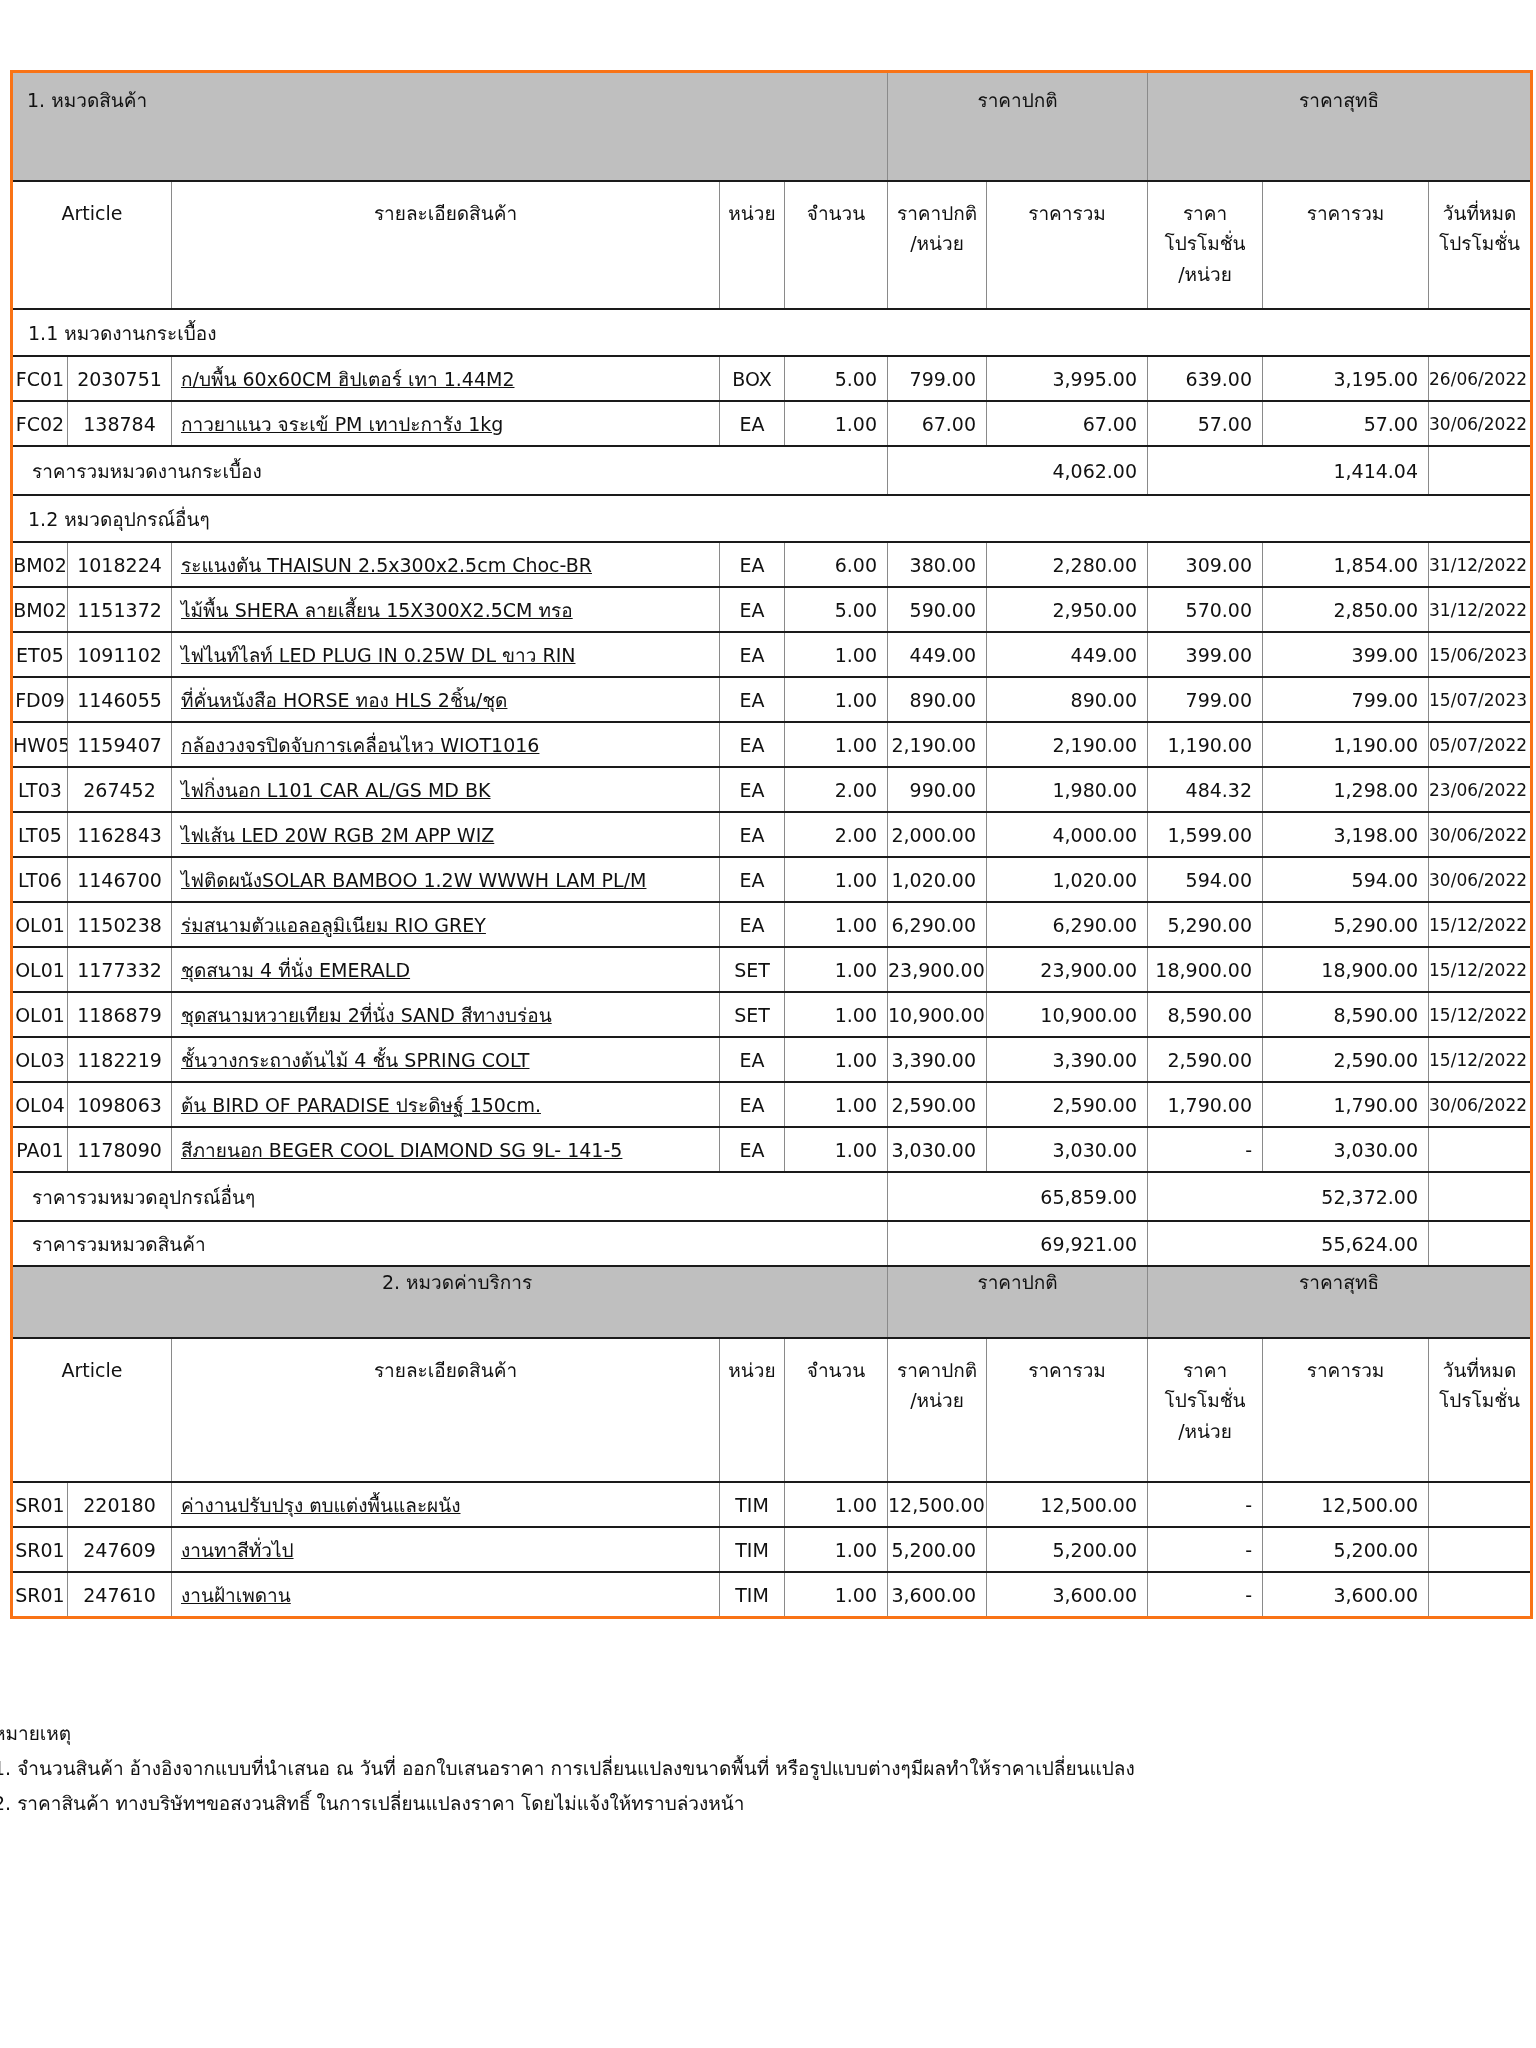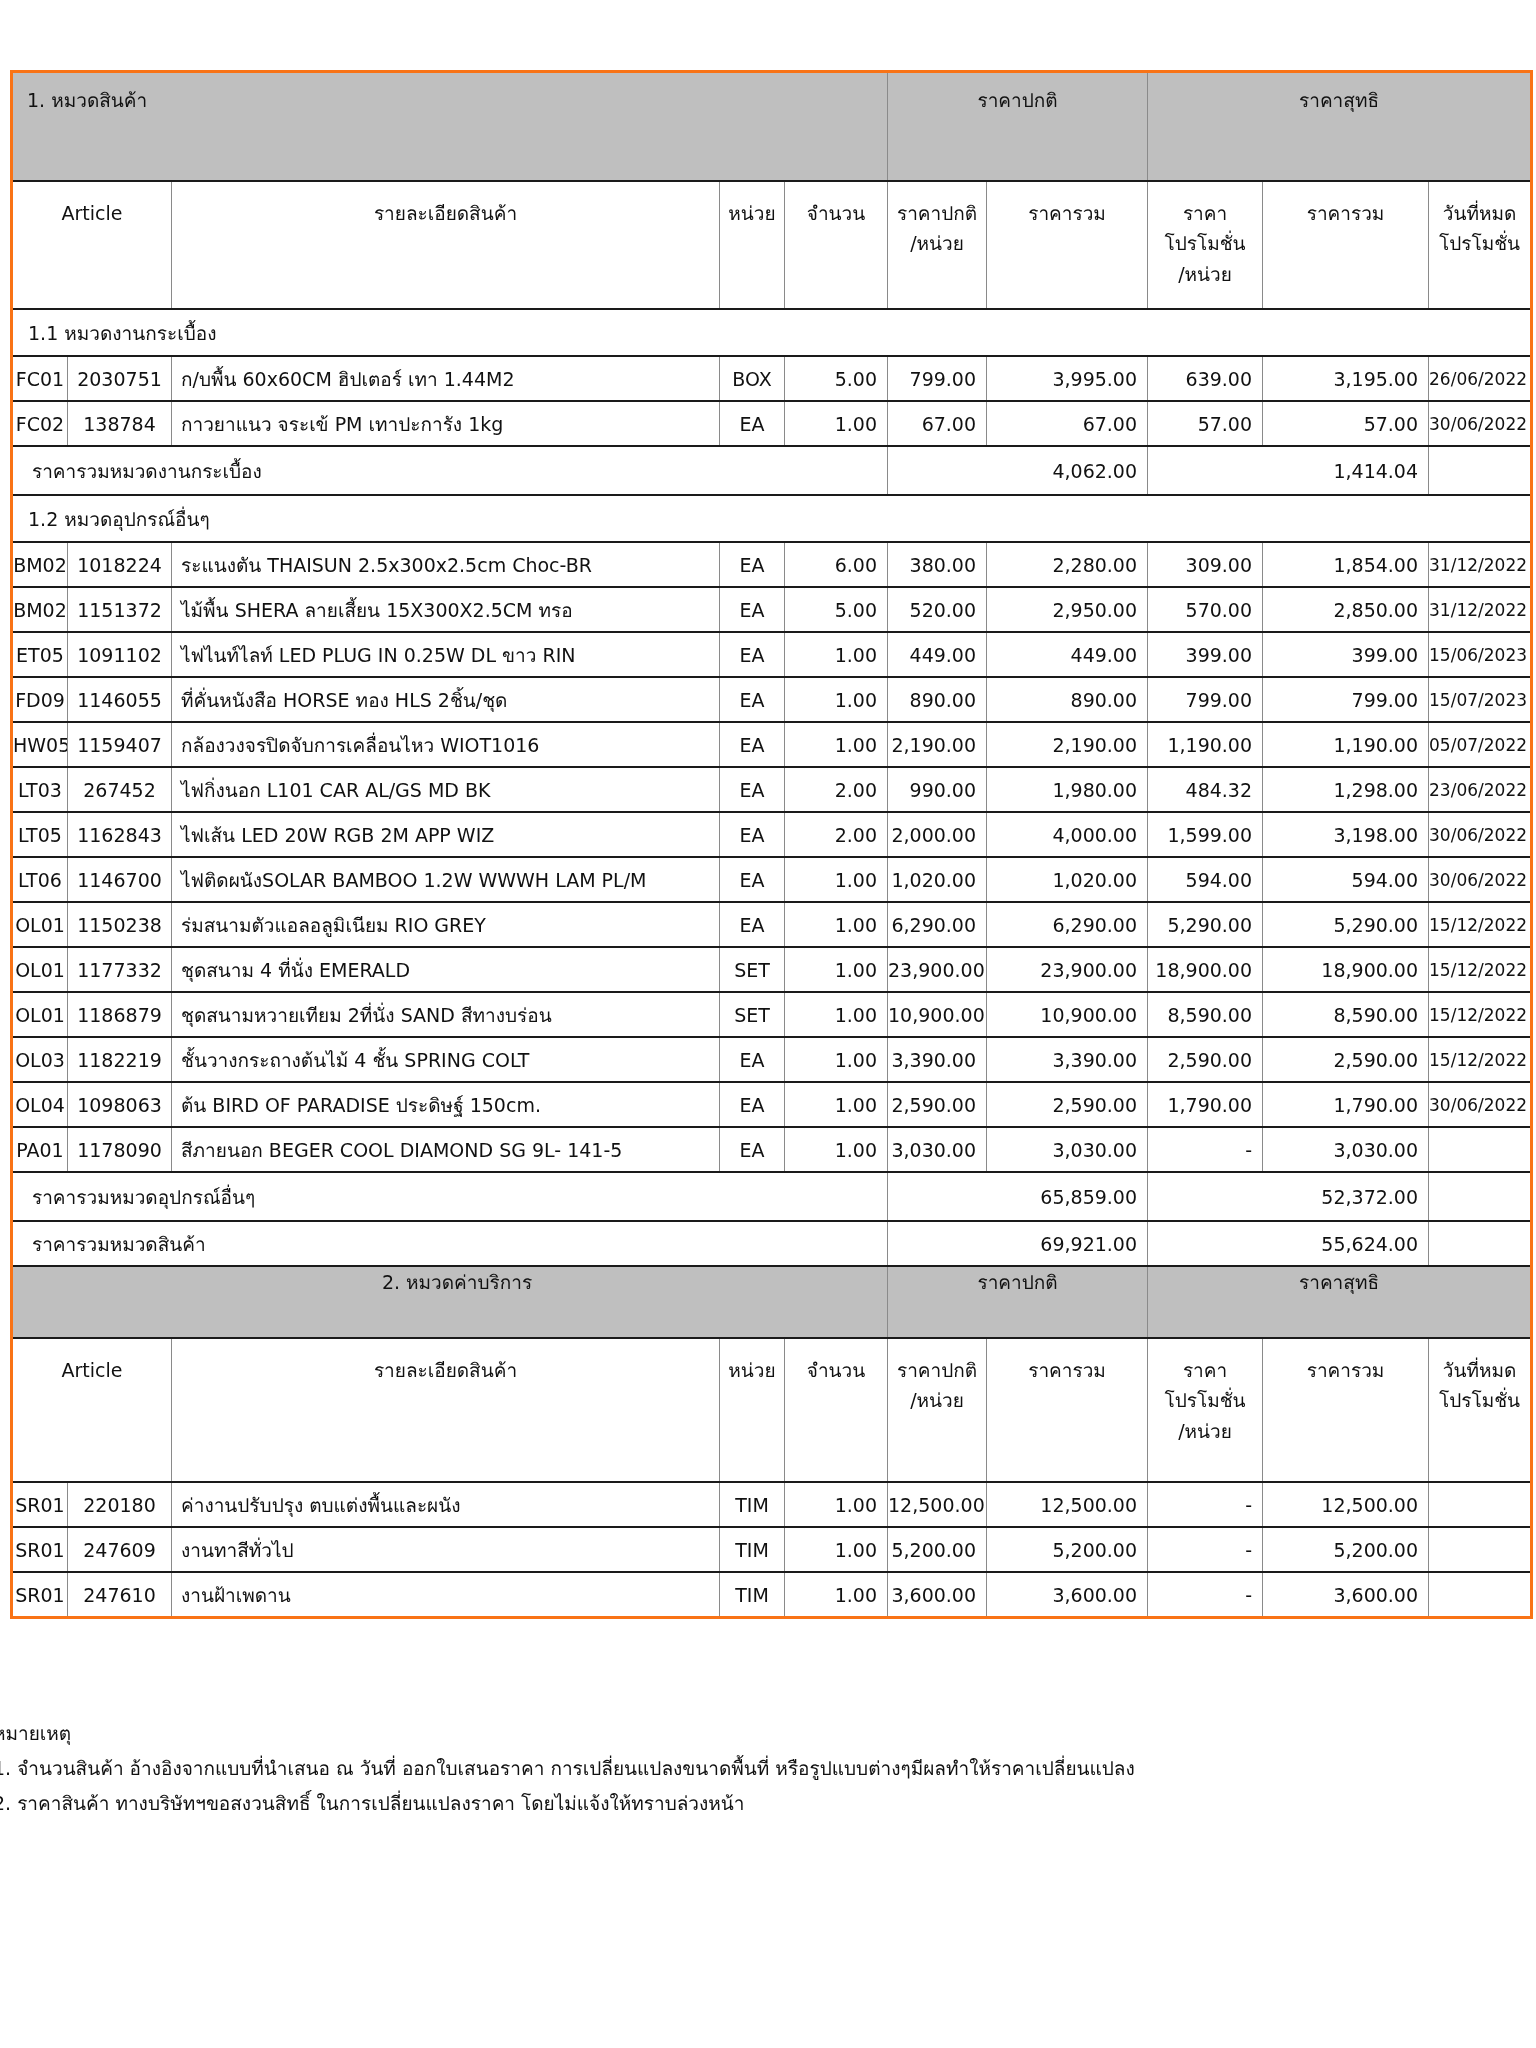--- a/index.html
+++ b/index.html
@@ -16,21 +16,21 @@
   }
   tr.band td{background:#bfbfbf;height:95px;vertical-align:top;padding-top:12px;}
   tr.band.svc td{height:70px;padding-top:0;text-align:center;}
   td.band-title{text-align:left;padding-left:14px;}
   td.band-group{text-align:center;}
   tr.colhead td{height:110px;vertical-align:top;padding-top:16px;text-align:center;white-space:pre-line;line-height:1.6;}
   tr.colhead.svc td{height:126px;}
   tr.section-row td{height:45px;text-align:left;padding-left:15px;}
   tr.data-row td{height:43px;}
   td.c-code,td.c-article,td.c-unit{text-align:center;}
-  td.c-desc{text-align:left;padding-left:9px;white-space:nowrap;}
+  td.c-desc{text-align:left;padding-left:9px;white-space:nowrap;text-decoration:underline;}
   td.c-qty,td.c-price,td.c-total,td.c-promo,td.c-net{text-align:right;padding-right:10px;}
   td.c-date{font-size:17px;}
   tr.subtotal-row td{height:47px;}
   tr.grand-row td{height:43px;}
   td.sub-label{text-align:left;padding-left:19px;}
   .notes{position:absolute;left:-7px;top:1716px;width:1560px;line-height:35px;white-space:nowrap;}
   .notes div{height:35px;}
 </style>
 </head>
 <body>
@@ -122,21 +122,21 @@
             <td class="c-promo">309.00</td>
             <td class="c-net">1,854.00</td>
             <td class="c-date">31/12/2022</td>
           </tr>
           <tr class="data-row">
             <td class="c-code">BM02</td>
             <td class="c-article">1151372</td>
             <td class="c-desc">ไม้พื้น SHERA ลายเสี้ยน 15X300X2.5CM ทรอ</td>
             <td class="c-unit">EA</td>
             <td class="c-qty">5.00</td>
-            <td class="c-price">520.00</td>
+            <td class="c-price">590.00</td>
             <td class="c-total">2,950.00</td>
             <td class="c-promo">570.00</td>
             <td class="c-net">2,850.00</td>
             <td class="c-date">31/12/2022</td>
           </tr>
           <tr class="data-row">
             <td class="c-code">ET05</td>
             <td class="c-article">1091102</td>
             <td class="c-desc">ไฟไนท์ไลท์ LED PLUG IN 0.25W DL ขาว RIN</td>
             <td class="c-unit">EA</td>

